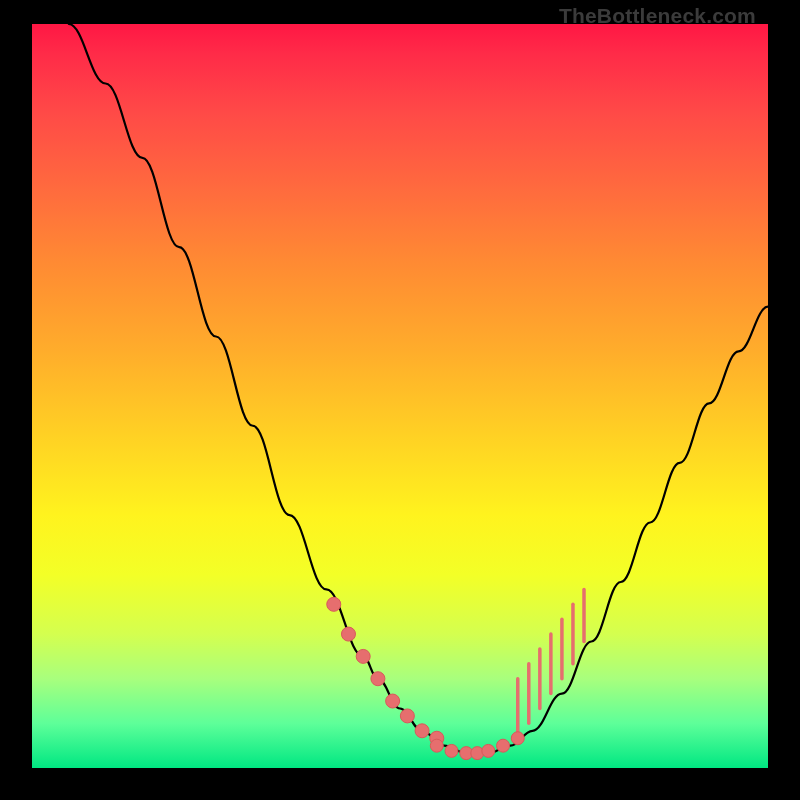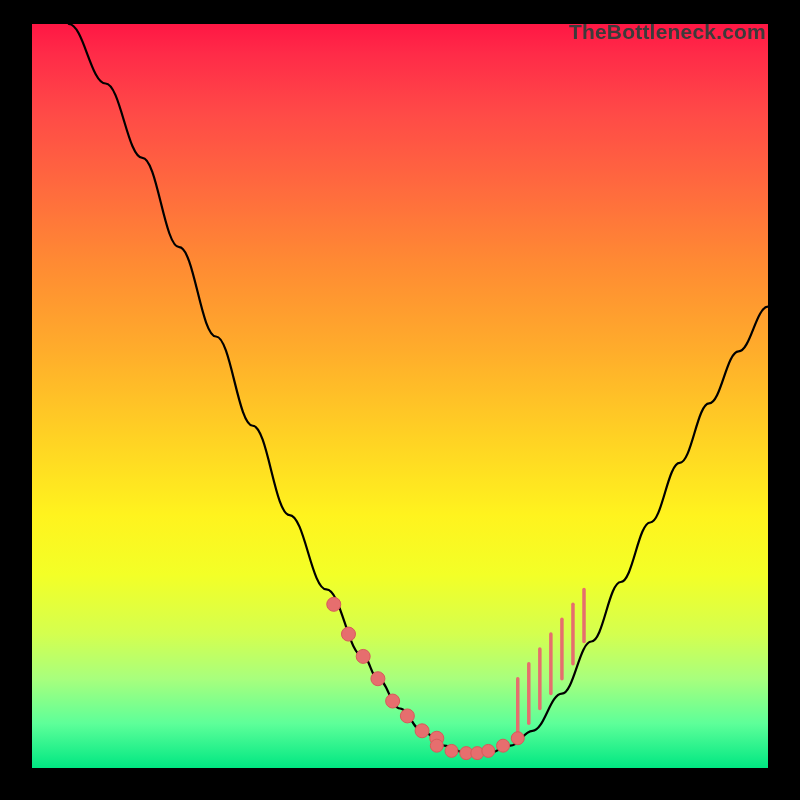--- a/index.html
+++ b/index.html
@@ -33,27 +33,26 @@
       #fff31e 66%,
       #f3ff27 74%,
       #d4ff4f 82%,
       #a8ff7d 88%,
       #5eff99 94%,
       #00e782 100%
     );
   }
   .watermark {
     position: absolute;
-    right: 34px;
+    right: 44px;
     top: 4px;
     color: #3b3b3b;
     font-size: 21px;
     font-weight: 600;
     letter-spacing: 0.2px;
-    margin-top: 16px;
   }
   svg.plot {
     position: absolute;
     left: 32px;
     top: 24px;
     width: 736px;
     height: 744px;
     overflow: visible;
   }
   .curve {

